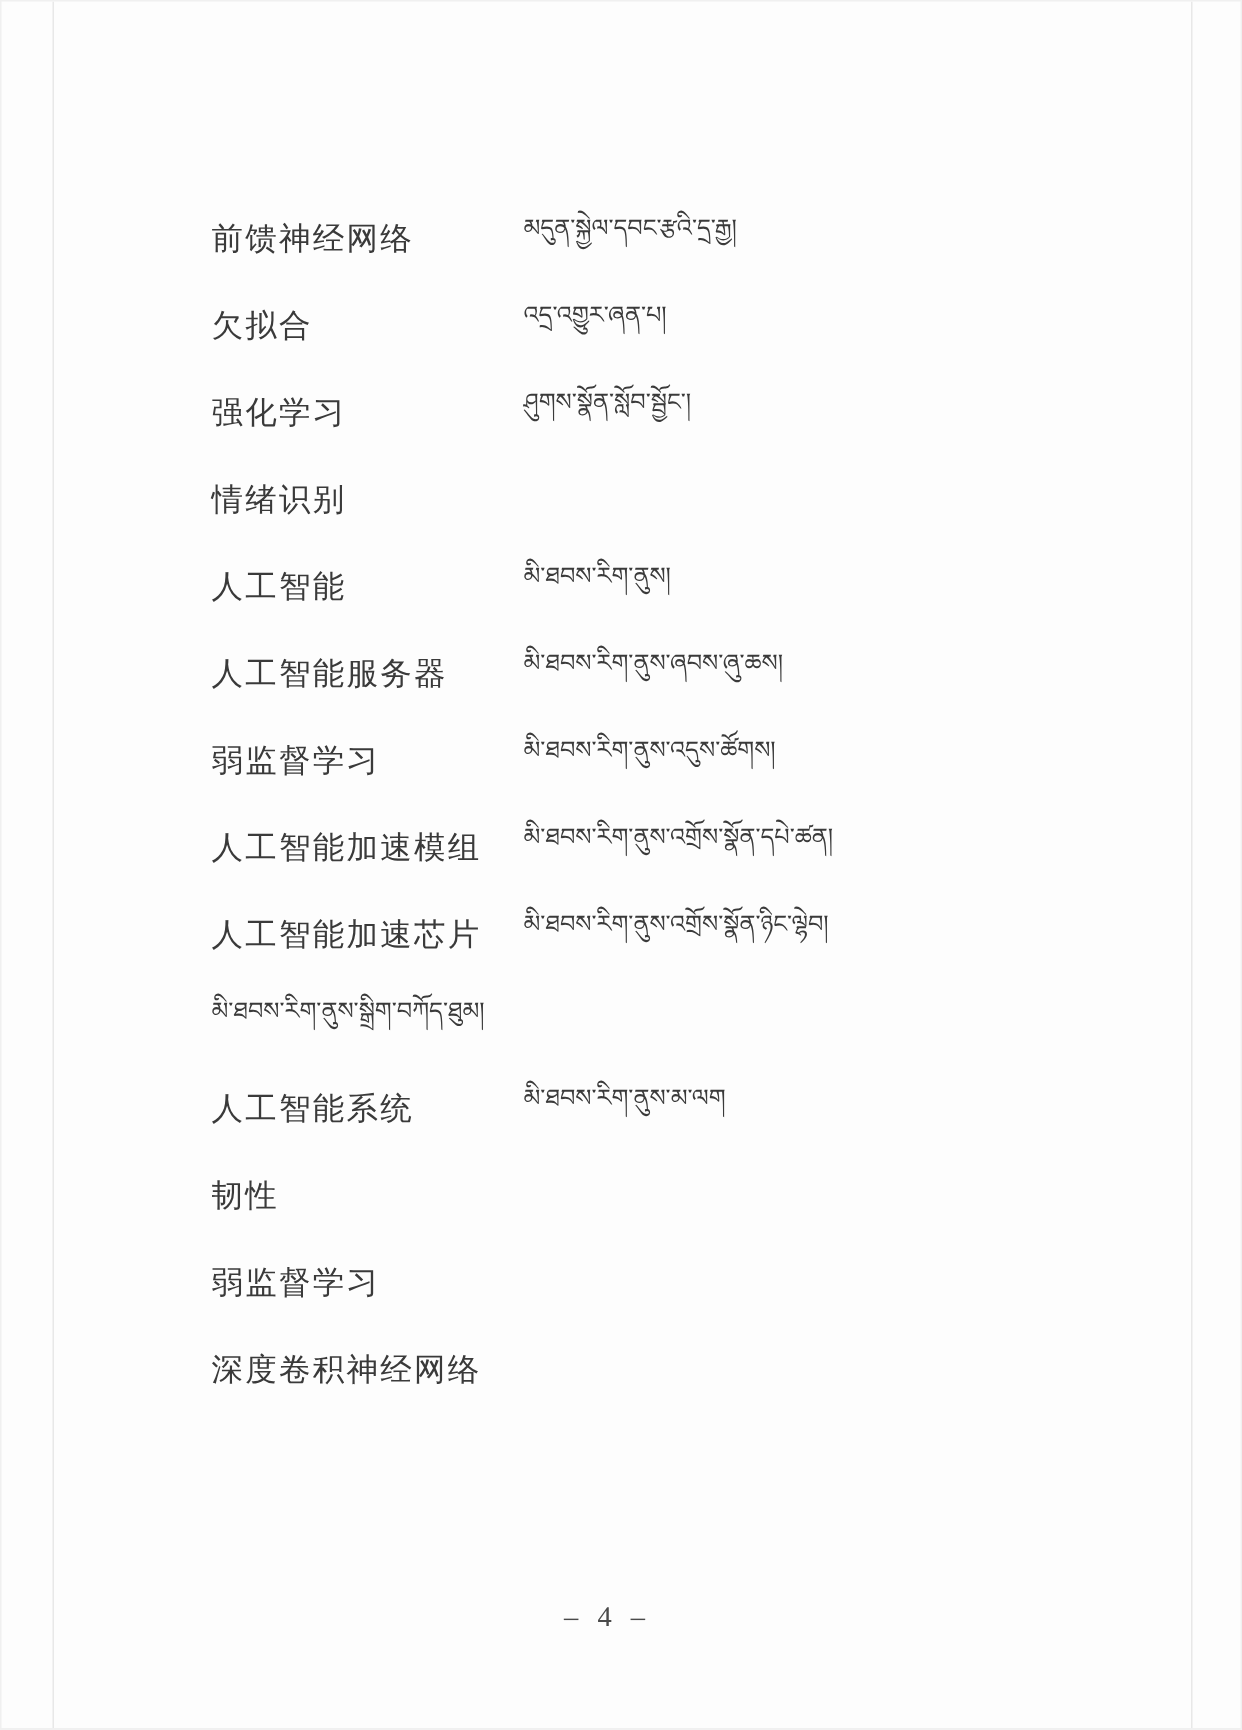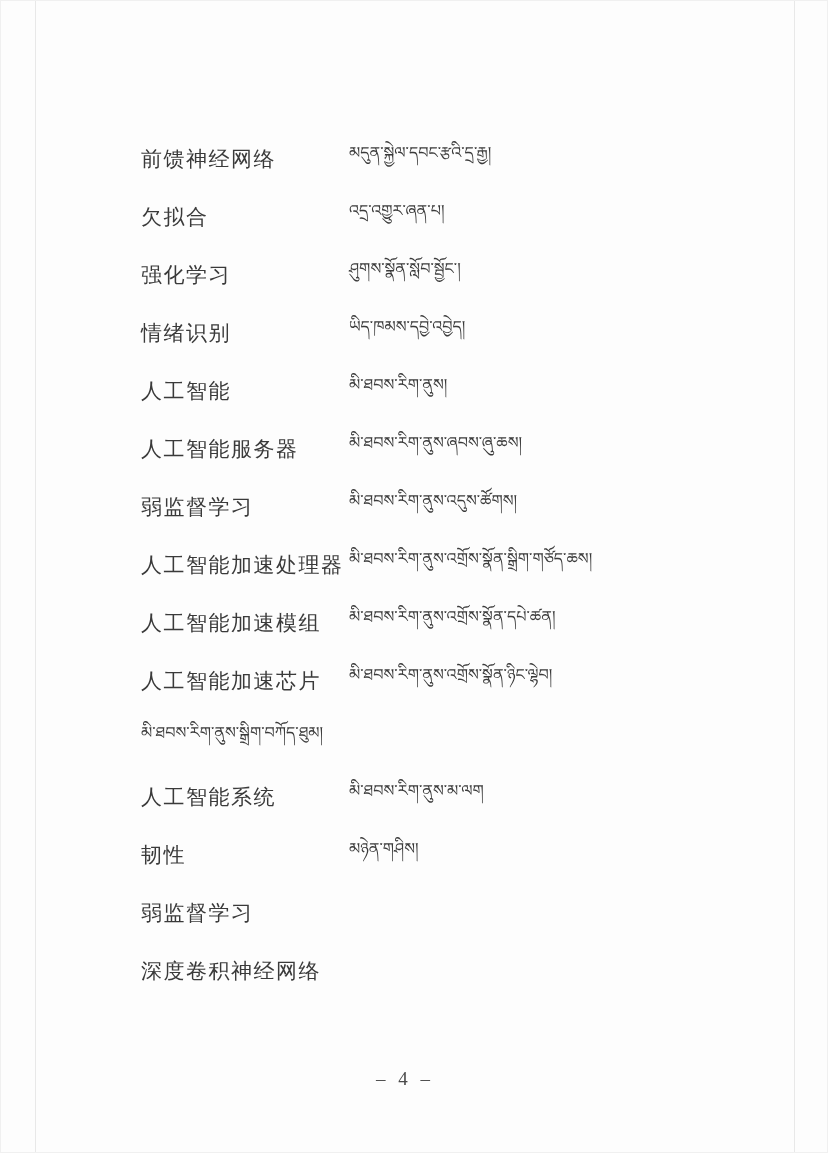--- a/index.html
+++ b/index.html
@@ -84,56 +84,50 @@
       <div class="row">
         <div class="zh">欠拟合</div>
         <div class="bo">འདྲ་འགྱུར་ཞན་པ།</div>
       </div>
       <div class="row">
         <div class="zh">强化学习</div>
         <div class="bo">ཤུགས་སྣོན་སློབ་སྦྱོང་།</div>
       </div>
       <div class="row">
         <div class="zh">情绪识别</div>
-        <div class="bo">ཡིད་ཁམས་དབྱེ་འབྱེད།</div>
       </div>
       <div class="row">
         <div class="zh">人工智能</div>
         <div class="bo">མི་ཐབས་རིག་ནུས།</div>
       </div>
       <div class="row">
         <div class="zh">人工智能服务器</div>
         <div class="bo">མི་ཐབས་རིག་ནུས་ཞབས་ཞུ་ཆས།</div>
       </div>
       <div class="row">
         <div class="zh">弱监督学习</div>
         <div class="bo">མི་ཐབས་རིག་ནུས་འདུས་ཚོགས།</div>
-      </div>
-      <div class="row">
-        <div class="zh">人工智能加速处理器</div>
-        <div class="bo">མི་ཐབས་རིག་ནུས་འགྲོས་སྣོན་སྒྲིག་གཙོད་ཆས།</div>
       </div>
       <div class="row">
         <div class="zh">人工智能加速模组</div>
         <div class="bo">མི་ཐབས་རིག་ནུས་འགྲོས་སྣོན་དཔེ་ཚན།</div>
       </div>
       <div class="row">
         <div class="zh">人工智能加速芯片</div>
         <div class="bo">མི་ཐབས་རིག་ནུས་འགྲོས་སྣོན་ཉིང་ལྷེབ།</div>
       </div>
       <div class="row">
         <div class="bo">མི་ཐབས་རིག་ནུས་སྒྲིག་བཀོད་ཐུམ།</div>
       </div>
       <div class="row">
         <div class="zh">人工智能系统</div>
         <div class="bo">མི་ཐབས་རིག་ནུས་མ་ལག</div>
       </div>
       <div class="row">
         <div class="zh">韧性</div>
-        <div class="bo">མཉེན་གཤིས།</div>
       </div>
       <div class="row">
         <div class="zh">弱监督学习</div>
       </div>
       <div class="row">
         <div class="zh">深度卷积神经网络</div>
       </div>
     </div>
 
   <div class="footer">– 4 –</div>

